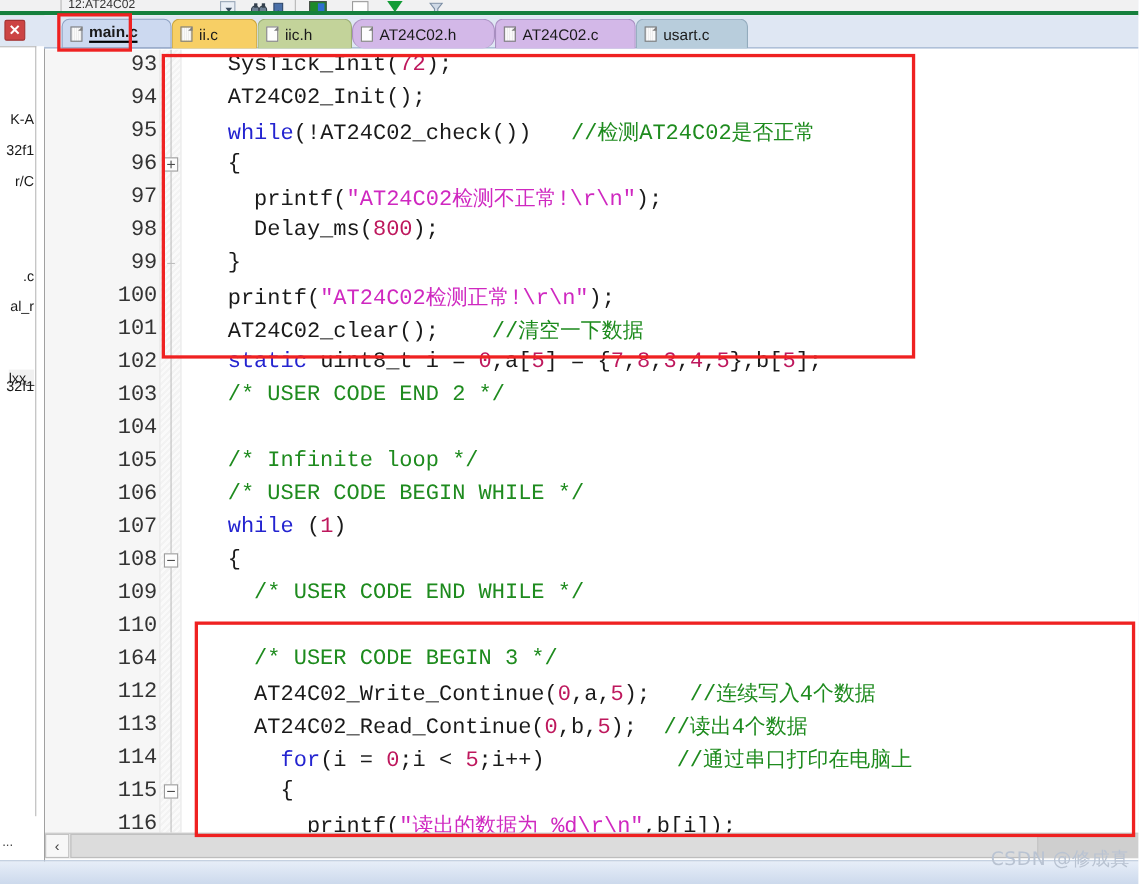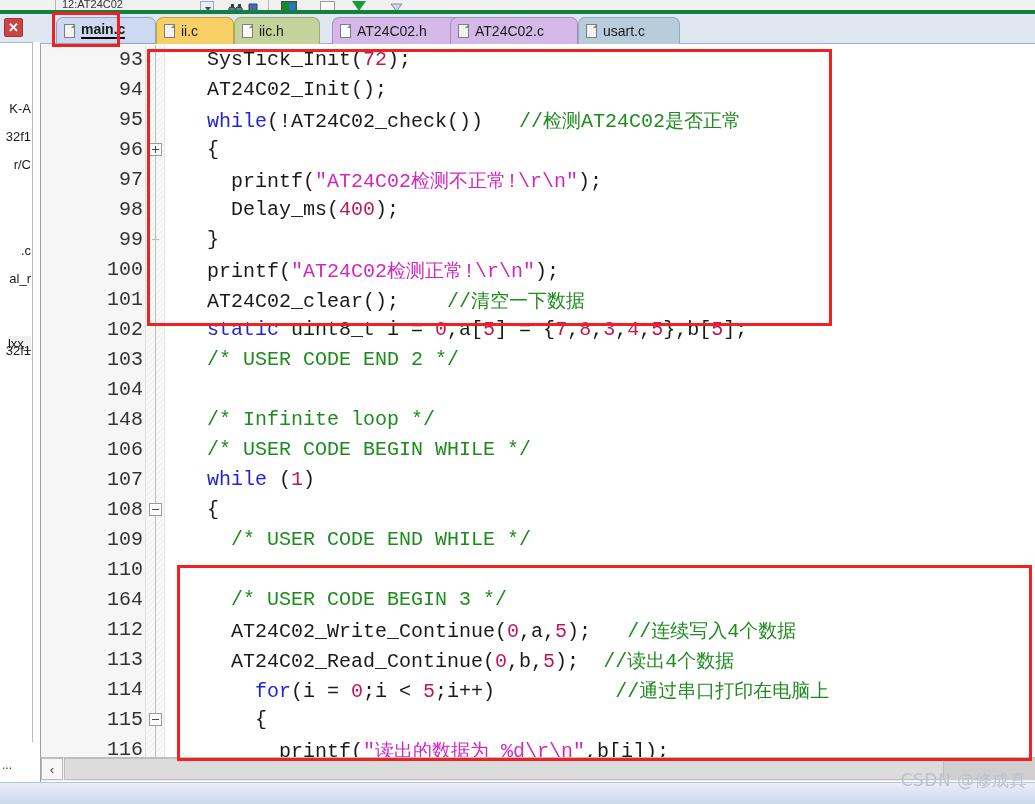--- a/index.html
+++ b/index.html
@@ -276,21 +276,21 @@
         <span class="tab-label">main.c</span>
       </div>
       <div class="tab" style="left: 116px; width: 78px; background: rgb(247, 207, 101); border-color: rgb(201, 164, 60);">
         <span class="doc-ico striped"></span>
         <span class="tab-label">ii.c</span>
       </div>
       <div class="tab" style="left: 194px; width: 86px; background: rgb(195, 211, 154); border-color: rgb(154, 174, 116);">
         <span class="doc-ico"></span>
         <span class="tab-label">iic.h</span>
       </div>
-      <div class="tab" style="left: 292px; width: 130px; background: rgb(211, 184, 232); border-color: rgb(168, 142, 192);">
+      <div class="tab" style="left: 280px; width: 130px; background: rgb(211, 184, 232); border-color: rgb(168, 142, 192); border-radius: 11px;">
         <span class="doc-ico"></span>
         <span class="tab-label">AT24C02.h</span>
       </div>
       <div class="tab" style="left: 410px; width: 128px; background: rgb(211, 184, 232); border-color: rgb(168, 142, 192);">
         <span class="doc-ico striped"></span>
         <span class="tab-label">AT24C02.c</span>
       </div>
       <div class="tab" style="left: 538px; width: 102px; background: rgb(184, 205, 220); border-color: rgb(147, 171, 189);">
         <span class="doc-ico striped"></span>
         <span class="tab-label">usart.c</span>
@@ -324,21 +324,21 @@
         <div class="row">
           <div class="lineno">96</div>
           <div class="codetext"><span><span>  {</span></span></div>
         </div>
         <div class="row">
           <div class="lineno">97</div>
           <div class="codetext"><span><span>    printf(</span></span><span class="str"><span>"AT24C02</span><span class="cjk">检测不正常</span><span>!\r\n"</span></span><span><span>);</span></span></div>
         </div>
         <div class="row">
           <div class="lineno">98</div>
-          <div class="codetext"><span><span>    Delay_ms(</span></span><span class="num"><span>400</span></span><span><span>);</span></span></div>
+          <div class="codetext"><span><span>    Delay_ms(</span></span><span class="num"><span>800</span></span><span><span>);</span></span></div>
         </div>
         <div class="row">
           <div class="lineno">99</div>
           <div class="codetext"><span><span>  }</span></span></div>
         </div>
         <div class="row">
           <div class="lineno">100</div>
           <div class="codetext"><span><span>  printf(</span></span><span class="str"><span>"AT24C02</span><span class="cjk">检测正常</span><span>!\r\n"</span></span><span><span>);</span></span></div>
         </div>
         <div class="row">
@@ -351,21 +351,21 @@
         </div>
         <div class="row">
           <div class="lineno">103</div>
           <div class="codetext"><span class="cmt"><span>  /* USER CODE END 2 */</span></span></div>
         </div>
         <div class="row">
           <div class="lineno">104</div>
           <div class="codetext"><span></span></div>
         </div>
         <div class="row">
-          <div class="lineno">148</div>
+          <div class="lineno">105</div>
           <div class="codetext"><span class="cmt"><span>  /* Infinite loop */</span></span></div>
         </div>
         <div class="row">
           <div class="lineno">106</div>
           <div class="codetext"><span class="cmt"><span>  /* USER CODE BEGIN WHILE */</span></span></div>
         </div>
         <div class="row">
           <div class="lineno">107</div>
           <div class="codetext"><span><span>  </span></span><span class="kw"><span>while</span></span><span><span> (</span></span><span class="num"><span>1</span></span><span><span>)</span></span></div>
         </div>

